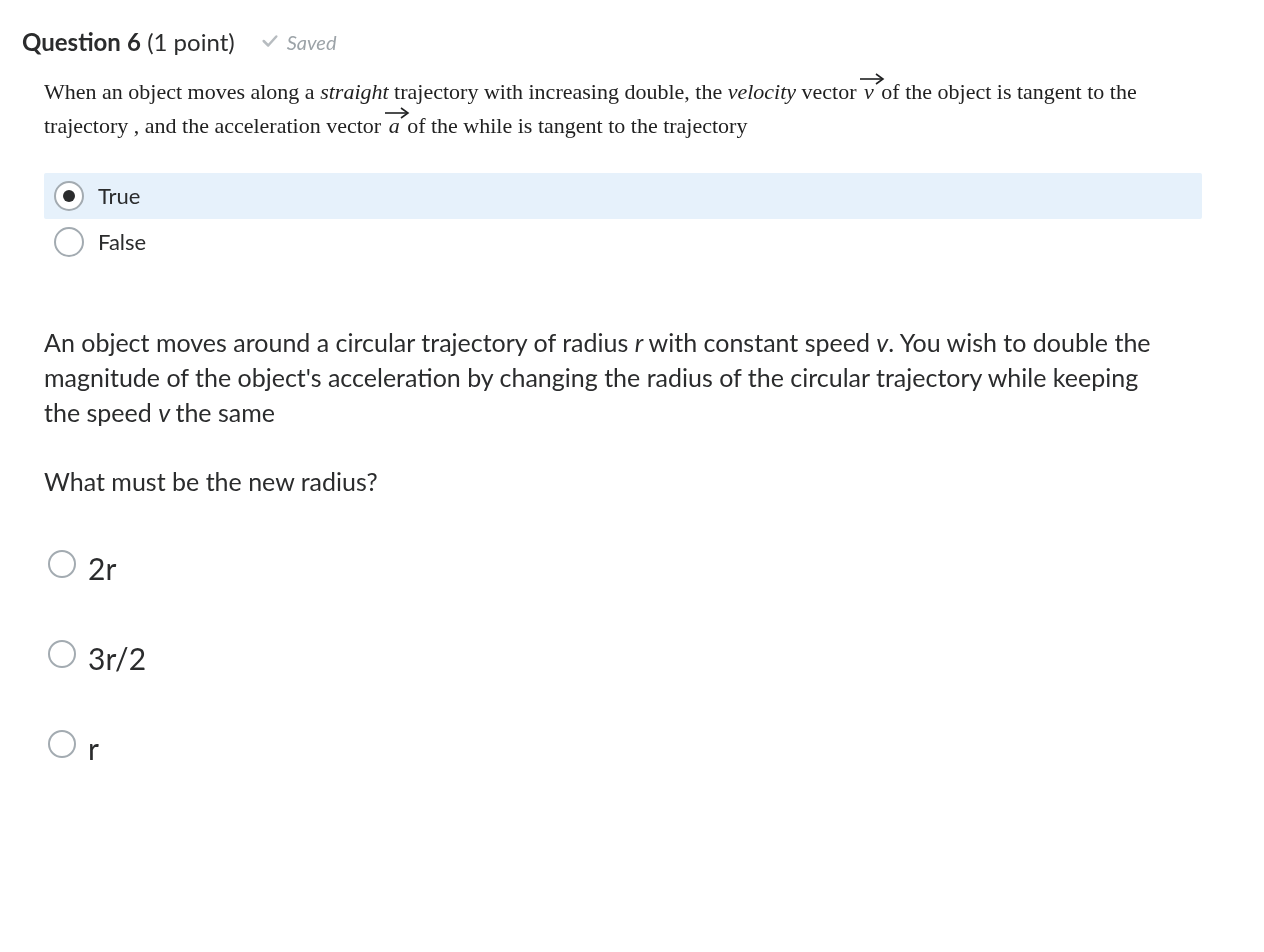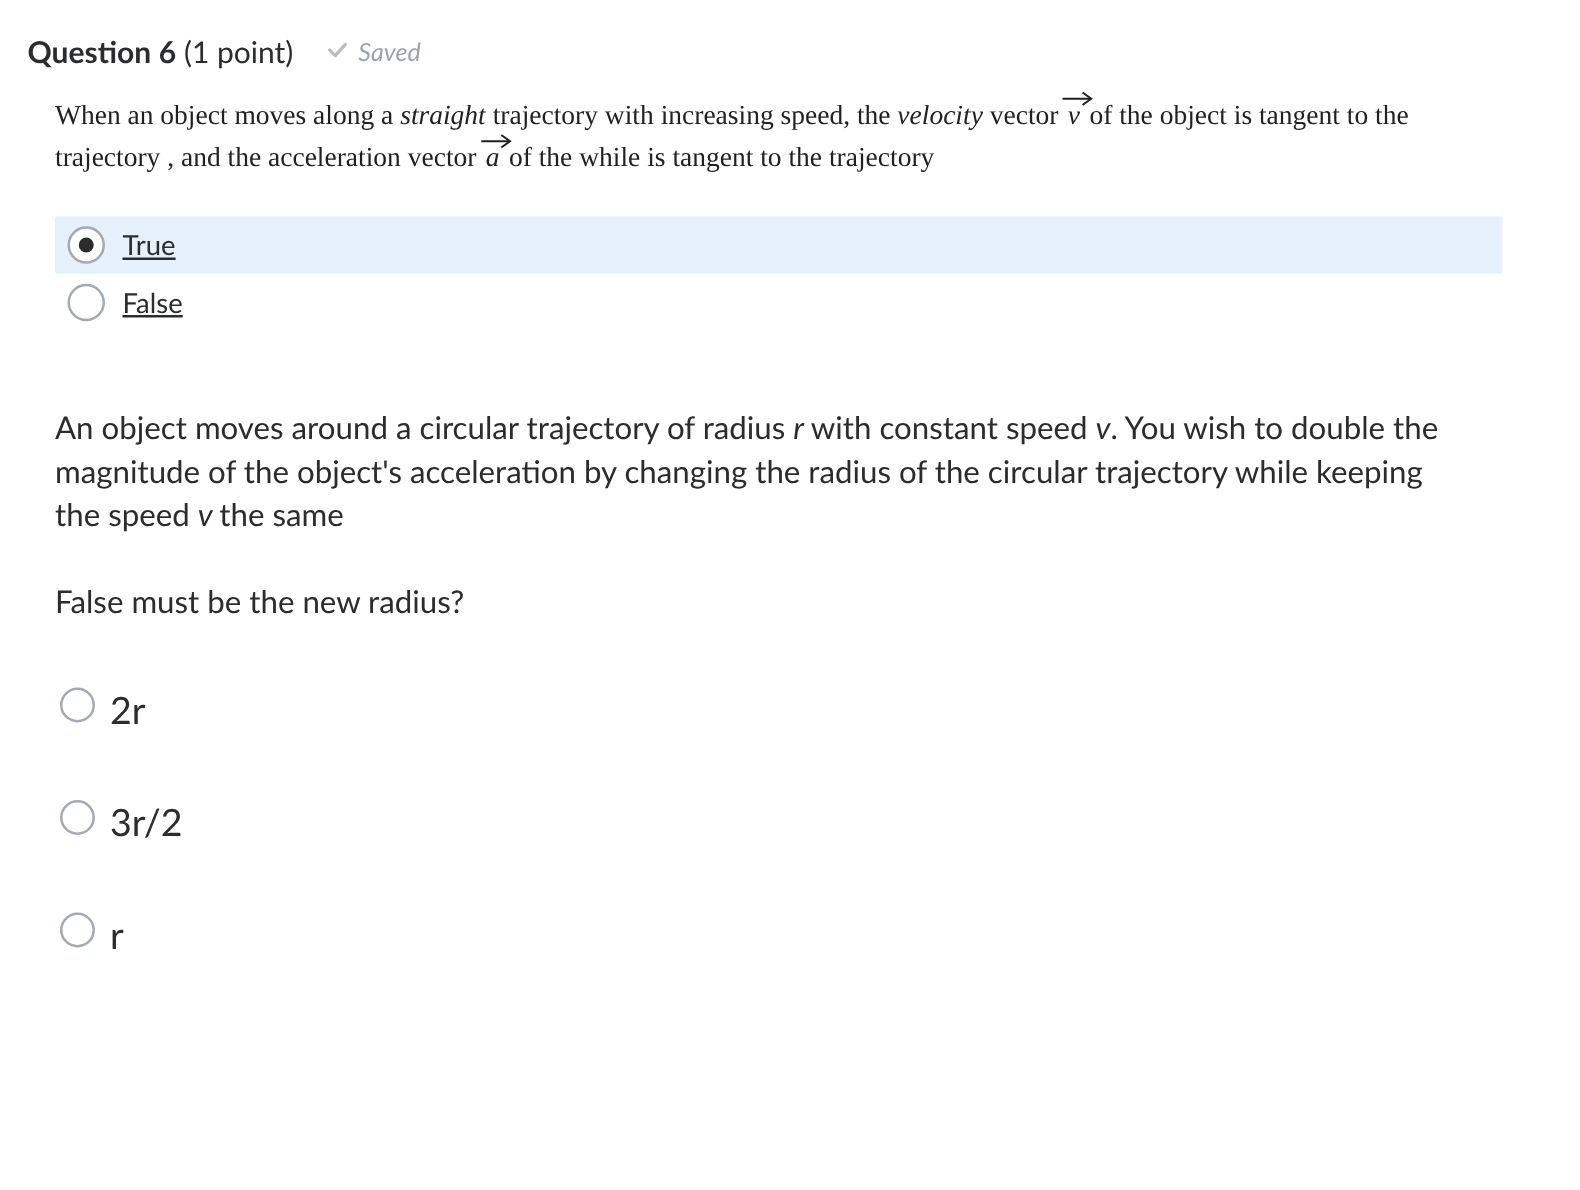--- a/index.html
+++ b/index.html
@@ -67,21 +67,20 @@
     max-width: 1158px;
   }
   .option {
     display: flex;
     align-items: center;
     padding: 8px 10px;
     font-size: 22px;
     color: #2b2c2d;
     border-radius: 2px;
     cursor: pointer;
-    text-decoration: underline;
   }
   .option.selected {
     background: #e6f1fb;
   }
   .radio {
     width: 30px;
     height: 30px;
     border: 2px solid #a3abb1;
     border-radius: 50%;
     margin-right: 14px;
@@ -150,21 +149,21 @@
       <span class="check-icon">
         <svg class="checkmark" viewBox="0 0 20 20" width="18" height="18">
             <path d="M3 10 L8 15 L17 5"></path>
           </svg>
       </span>
       <span>Saved</span>
     </span>
   </div>
 
   <p class="q6-body">
-    <span>When an object moves along a </span><span class="it">straight</span><span> trajectory with increasing speed, the </span><span class="it">velocity</span><span> vector </span><span class="vec"><span class="arrow"><svg class="vec-arrow" viewBox="0 0 28 14" width="28" height="14" preserveAspectRatio="none">
+    <span>When an object moves along a </span><span class="it">straight</span><span> trajectory with increasing double, the </span><span class="it">velocity</span><span> vector </span><span class="vec"><span class="arrow"><svg class="vec-arrow" viewBox="0 0 28 14" width="28" height="14" preserveAspectRatio="none">
             <line x1="2" y1="8" x2="24" y2="8"></line>
             <polyline points="18,3 25,8 18,13"></polyline>
           </svg></span><span>v</span></span><span> of the object is tangent to the trajectory , and the acceleration vector </span><span class="vec"><span class="arrow"><svg class="vec-arrow" viewBox="0 0 28 14" width="28" height="14" preserveAspectRatio="none">
             <line x1="2" y1="8" x2="24" y2="8"></line>
             <polyline points="18,3 25,8 18,13"></polyline>
           </svg></span><span>a</span></span><span>  of the while is tangent to the trajectory</span>
   </p>
 
   <div class="options">
     <div class="option selected">
@@ -178,21 +177,21 @@
       <span>False</span>
     </div>
   </div>
 
   <div class="q7">
 
     <p class="q7-body">
       <span>An object moves around a circular trajectory of radius </span><span class="it">r </span><span>with constant speed </span><span class="it">v</span><span>. You wish to double the magnitude of the object's acceleration by changing the radius of the circular trajectory while keeping the speed </span><span class="it">v </span><span>the same</span>
     </p>
 
-    <p class="q7-sub">False must be the new radius?</p>
+    <p class="q7-sub">What must be the new radius?</p>
 
     <div class="options7">
       <div class="option7">
         <span class="radio"></span>
         <span>2r</span>
       </div>
       <div class="option7">
         <span class="radio"></span>
         <span>3r/2</span>
       </div>

